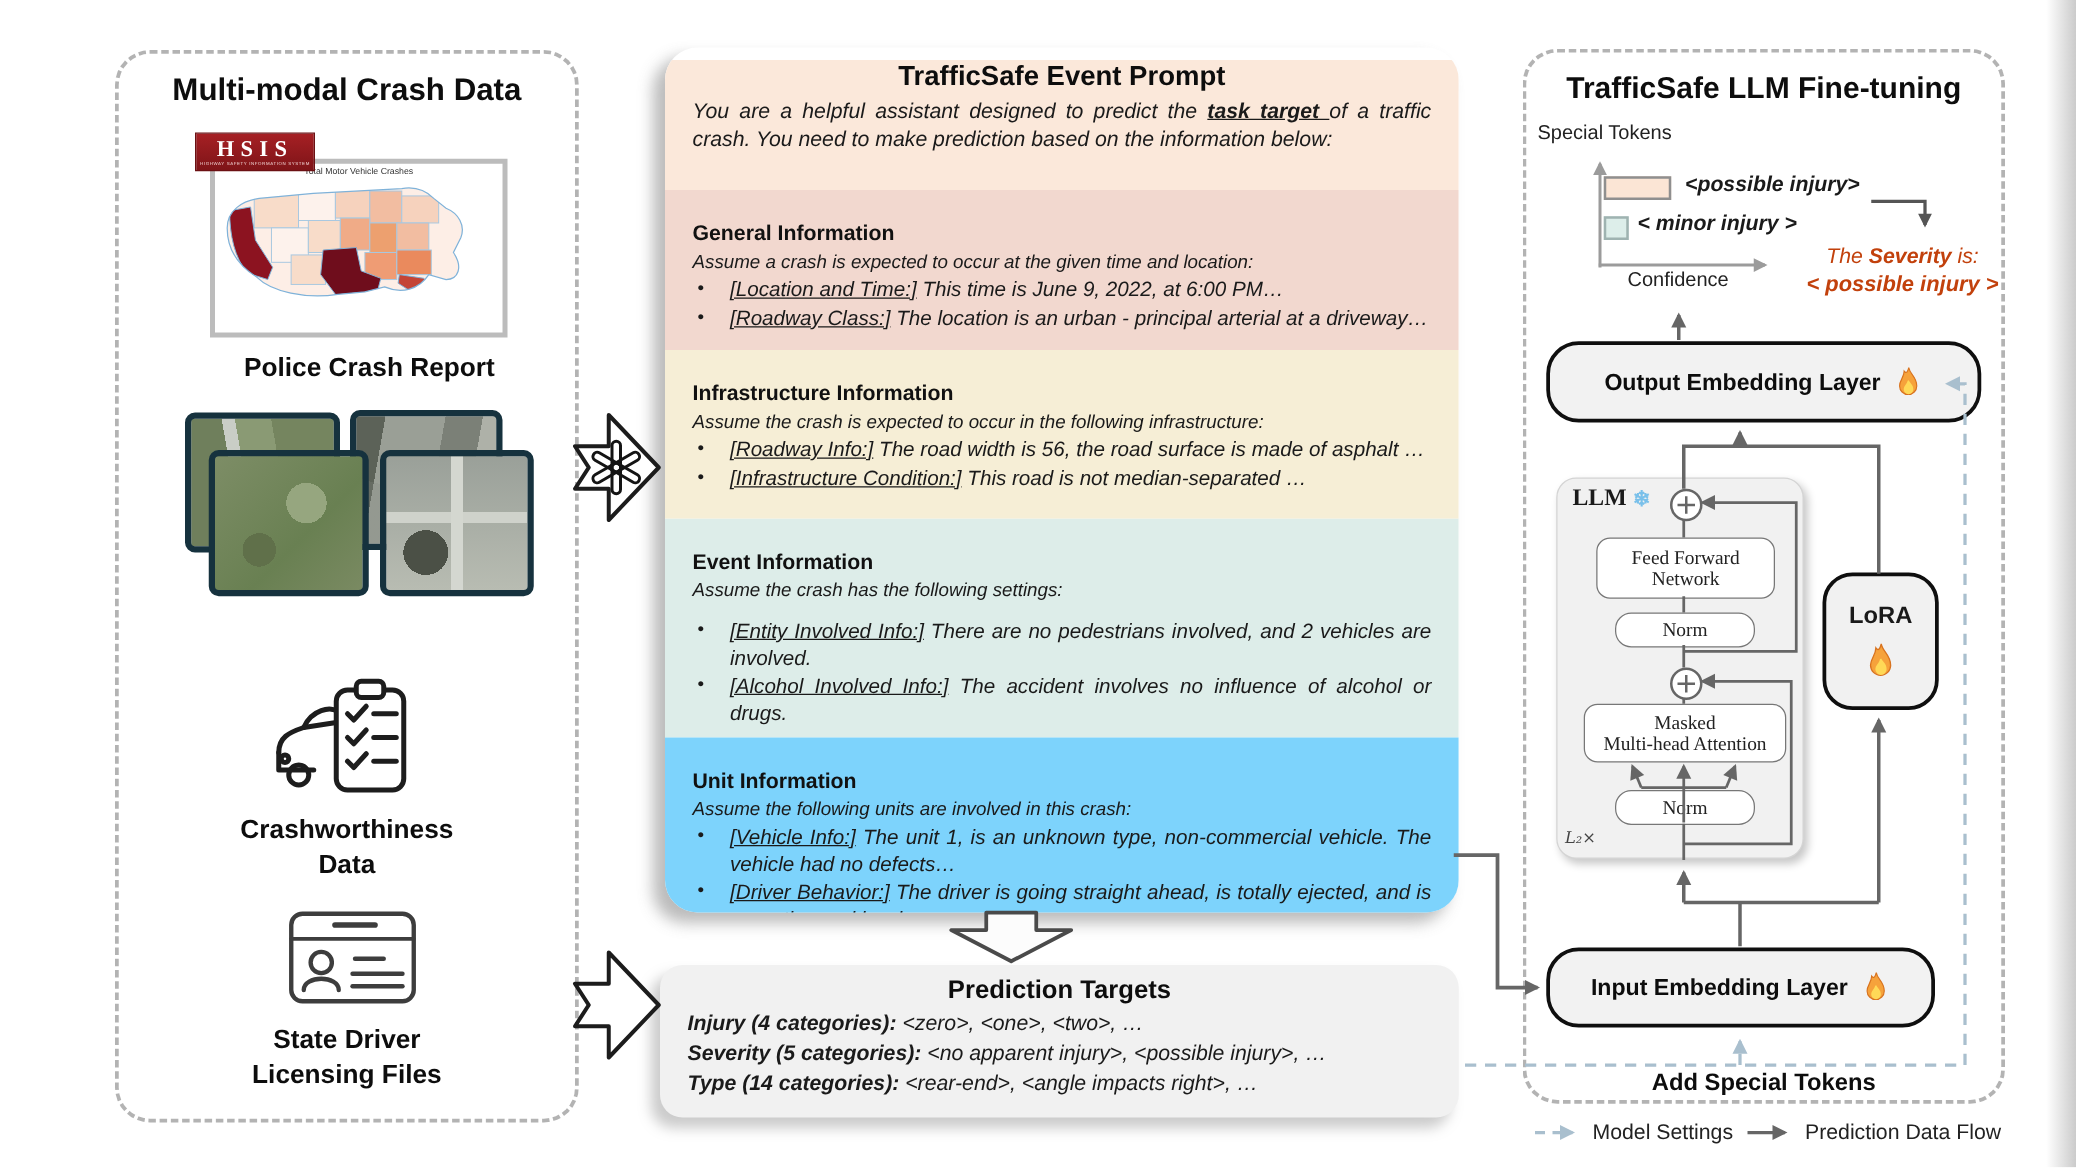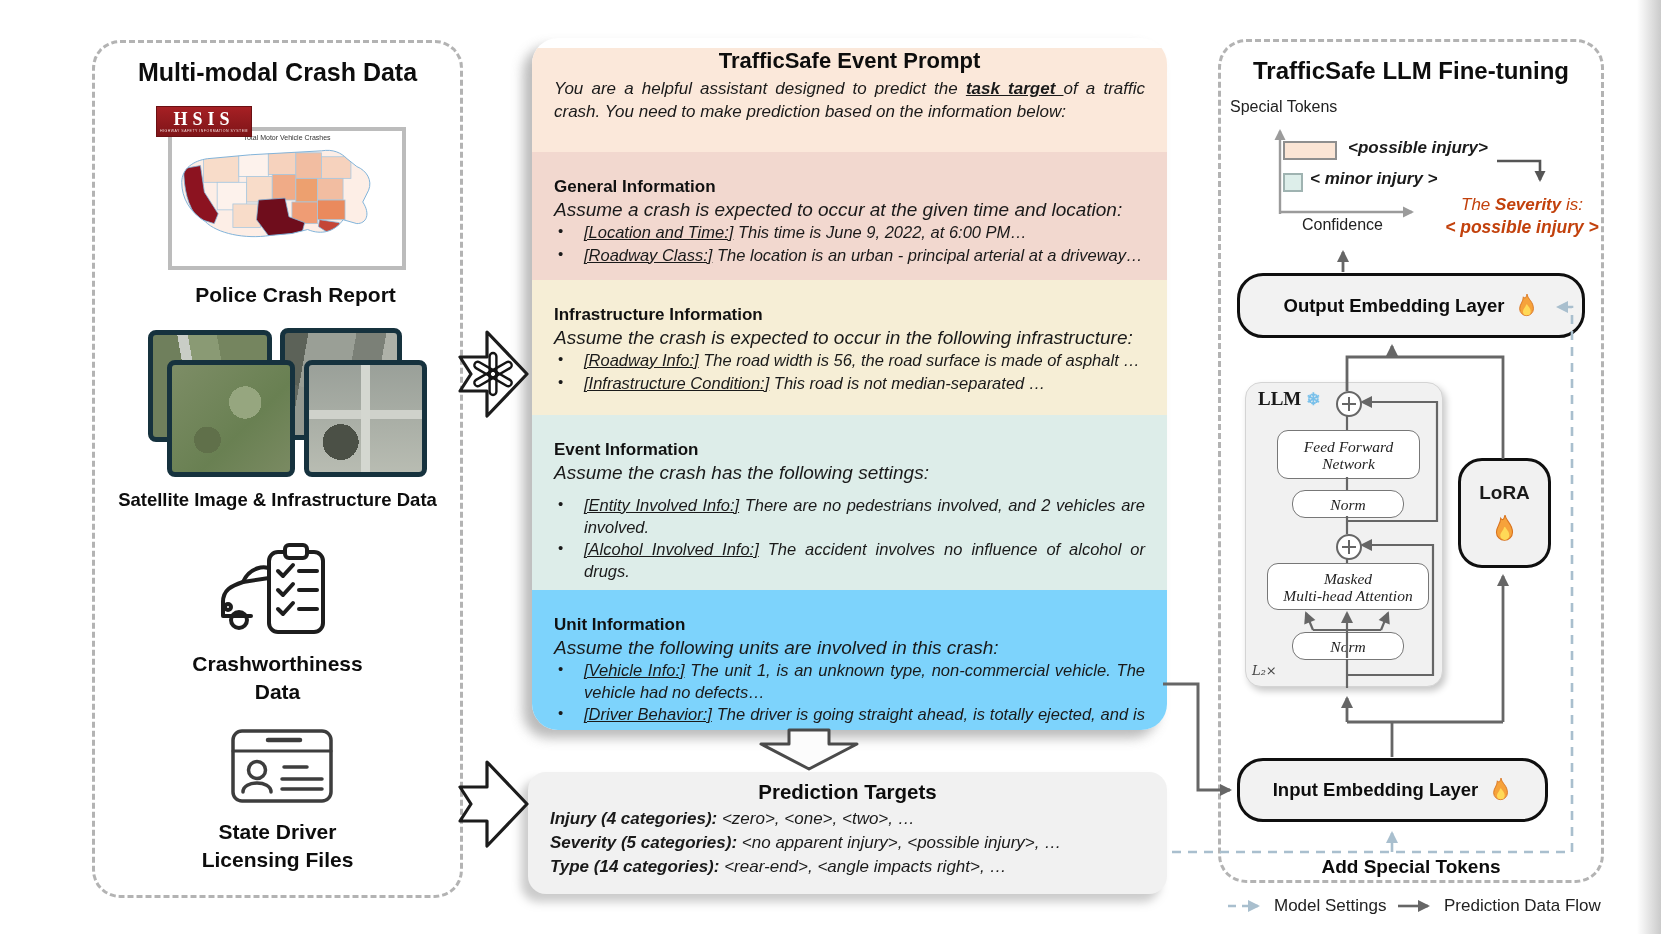--- a/index.html
+++ b/index.html
@@ -16,21 +16,21 @@
     display:flex;flex-direction:column;align-items:center;justify-content:center;border:1px solid #6b1013;}
   .hsis-logo .big{font-family:"Liberation Serif",serif;font-weight:bold;font-size:18px;letter-spacing:5px;line-height:19px;}
   .hsis-logo .small{font-size:3.5px;letter-spacing:.5px;color:#f2d7d7;}
   .caption{font-weight:bold;text-align:center;color:#0d0d0d;}
   .sat{border:5px solid #16323e;border-radius:8px;z-index:2;}
   .sat.front{z-index:3;}
   
   .prompt{border-radius:26px;overflow:hidden;box-shadow:-9px 8px 12px rgba(105,105,105,.45);z-index:2;}
   .sec{box-sizing:border-box;padding:19px 22px 0 22px;}
   .sec h3{margin:6px 0 2px 0;font-size:17px;color:#111;}
-  .sec .lead{font-style:italic;font-size:19px;line-height:21px;margin:0;}
+  .sec .lead{font-style:italic;font-size:15px;line-height:21px;margin:0;}
   .sec ul{list-style:none;margin:2px 0 0 0;padding:0;}
   .sec li{display:flex;margin:1px 0;}
   .sec li .dot{width:26px;flex:0 0 26px;font-size:15px;padding-left:4px;}
   .sec li p{flex:1;margin:0;font-style:italic;font-size:16.5px;line-height:21.5px;text-align:justify;}
   .sec .tag{text-decoration:underline;}
   .sec-event ul{margin-top:12px;}
   .prompt-head h2{margin:10px 0 4px 0;text-align:center;font-size:22px;color:#0d0d0d;}
   .prompt-head p{margin:0;padding:0 22px;font-style:italic;font-size:17px;line-height:22.5px;text-align:justify;}
   .prompt-head .hl{font-weight:bold;text-decoration:underline;}
   
@@ -41,21 +41,21 @@
   
   .small-label{font-size:16px;color:#222;}
   .bar{border:2px solid #8f8f8f;z-index:2;}
   .bar-label{font-weight:bold;font-style:italic;font-size:17px;z-index:2;}
   .emb-box{border:3.5px solid #0f0f0f;border-radius:26px;background:#f2f2f2;z-index:3;
     display:flex;align-items:center;justify-content:center;gap:12px;font-weight:bold;font-size:18.5px;color:#0d0d0d;}
   .llm-box{background:#f1f1f1;border:1px solid #d4d4d4;border-radius:16px;z-index:2;box-shadow:3px 4px 7px rgba(0,0,0,.22);}
   .llm-tag{position:absolute;left:12px;top:5px;font-family:"Liberation Serif",serif;font-weight:bold;font-size:19px;display:flex;gap:5px;align-items:center;}
   .snow{color:#79c0ea;font-size:17px;}
   .inner-box{position:absolute;background:#fff;border:1.8px solid #777;display:flex;flex-direction:column;
-    align-items:center;justify-content:center;font-family:"Liberation Serif",serif;font-size:15.5px;line-height:17px;color:#222;z-index:4;font-style:italic;}
+    align-items:center;justify-content:center;font-family:"Liberation Serif",serif;font-size:15.5px;line-height:17px;color:#222;z-index:4;}
   .addnode{position:absolute;width:22px;height:22px;border:2px solid #666;border-radius:50%;background:#fff;z-index:6;}
   .addnode::before{content:"";position:absolute;left:50%;top:4px;bottom:4px;width:2px;background:#666;transform:translateX(-50%);}
   .addnode::after{content:"";position:absolute;top:50%;left:4px;right:4px;height:2px;background:#666;transform:translateY(-50%);}
   .layers{font-family:"DejaVu Serif",serif;font-style:italic;font-size:13px;color:#444;z-index:4;}
   .lora-box{border:3.5px solid #0f0f0f;border-radius:24px;background:#f1f1f1;z-index:3;
     display:flex;flex-direction:column;align-items:center;justify-content:center;gap:10px;font-weight:bold;font-size:19px;}
   .sev{font-size:17px;font-style:italic;text-align:center;line-height:23px;color:#c2410c;}
   .sev .v{font-weight:bold;font-size:17.5px;}
   .legend-text{font-size:17px;color:#222;}
   .overlay{position:absolute;left:0;top:0;z-index:5;pointer-events:none;}
@@ -106,21 +106,20 @@
   <div class="abs caption" style="left:92px;top:283px;width:371px;font-size:21px;margin-left:18px;">Police Crash Report</div>
 
   <div class="abs sat" style="left:148px;top:330px;width:124px;height:112px;
        background:linear-gradient(80deg,#6f7f5c 0 32%,#c9cdc6 32% 40%,#8a9a74 40% 62%,#75855f 62% 100%);"></div>
   <div class="abs sat" style="left:280px;top:328px;width:122px;height:112px;
        background:linear-gradient(15deg,#82878040 0 40%,transparent 40%),linear-gradient(100deg,#5c6258 0 18%,#9a9f96 18% 55%,#7b8077 55% 78%,#aeb1a8 78%);"></div>
   <div class="abs sat front" style="left:167px;top:360px;width:128px;height:117px;
        background:radial-gradient(circle at 62% 35%,#96a67f 0 16%,transparent 16%),radial-gradient(circle at 30% 70%,#60704a 0 12%,transparent 12%),linear-gradient(135deg,#7d8d66,#698052 60%,#7a8a62);"></div>
   <div class="abs sat front" style="left:304px;top:360px;width:123px;height:117px;
        background:linear-gradient(to right,transparent 46%,#d4d7d0 46% 54%,transparent 54%),linear-gradient(to bottom,transparent 42%,#cfd2cb 42% 50%,transparent 50%),radial-gradient(circle at 28% 72%,#4b5046 0 16%,transparent 16%),linear-gradient(#9aa099,#b8bcb2);"></div>
-  <div class="abs caption" style="left:87px;top:489px;width:381px;font-size:18.5px;">Satellite Image &amp; Infrastructure Data</div>
 
   <svg class="abs" style="left:213px;top:540px;" width="125" height="98" viewBox="0 0 125 98">
     <g fill="none" stroke="#1d1d1d" stroke-width="4" stroke-linecap="round" stroke-linejoin="round">
       <path d="M30,42 C36,28 52,24 58,30"></path>
       <path d="M10,62 C10,50 18,46 30,42 L56,38"></path>
       <path d="M10,62 L10,76 L38,76"></path>
       <circle cx="26" cy="80" r="8"></circle>
       <circle cx="15" cy="67" r="3"></circle>
       <rect x="56" y="12" width="54" height="80" rx="9" fill="#fff"></rect>
       <rect x="72" y="5" width="22" height="13" rx="4" fill="#fff"></rect>

